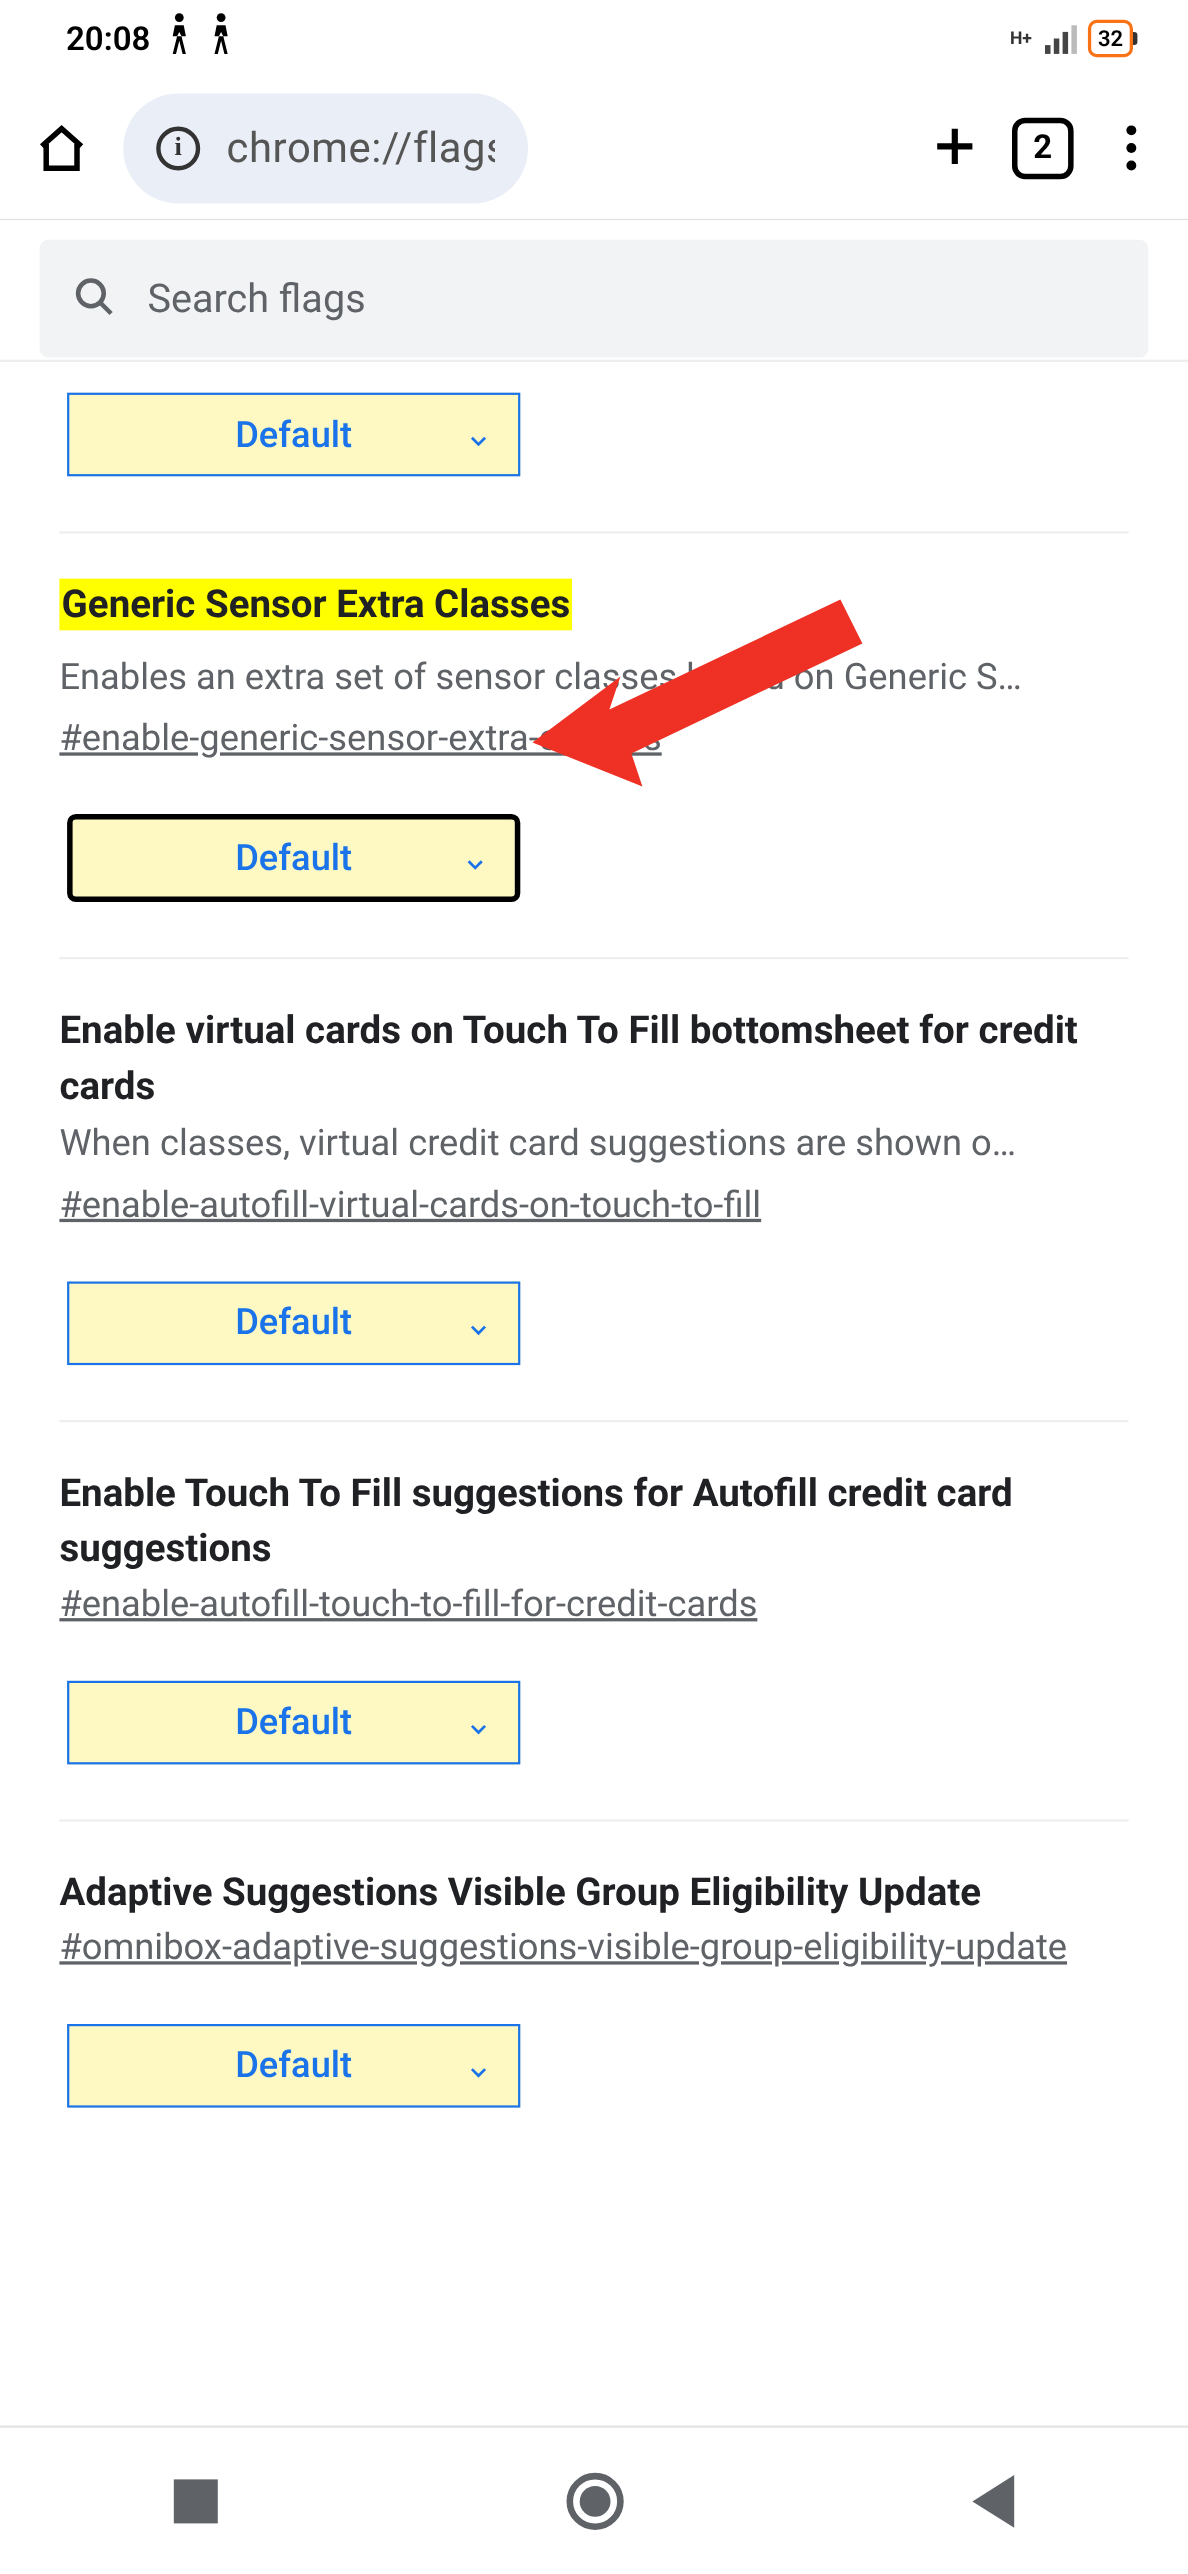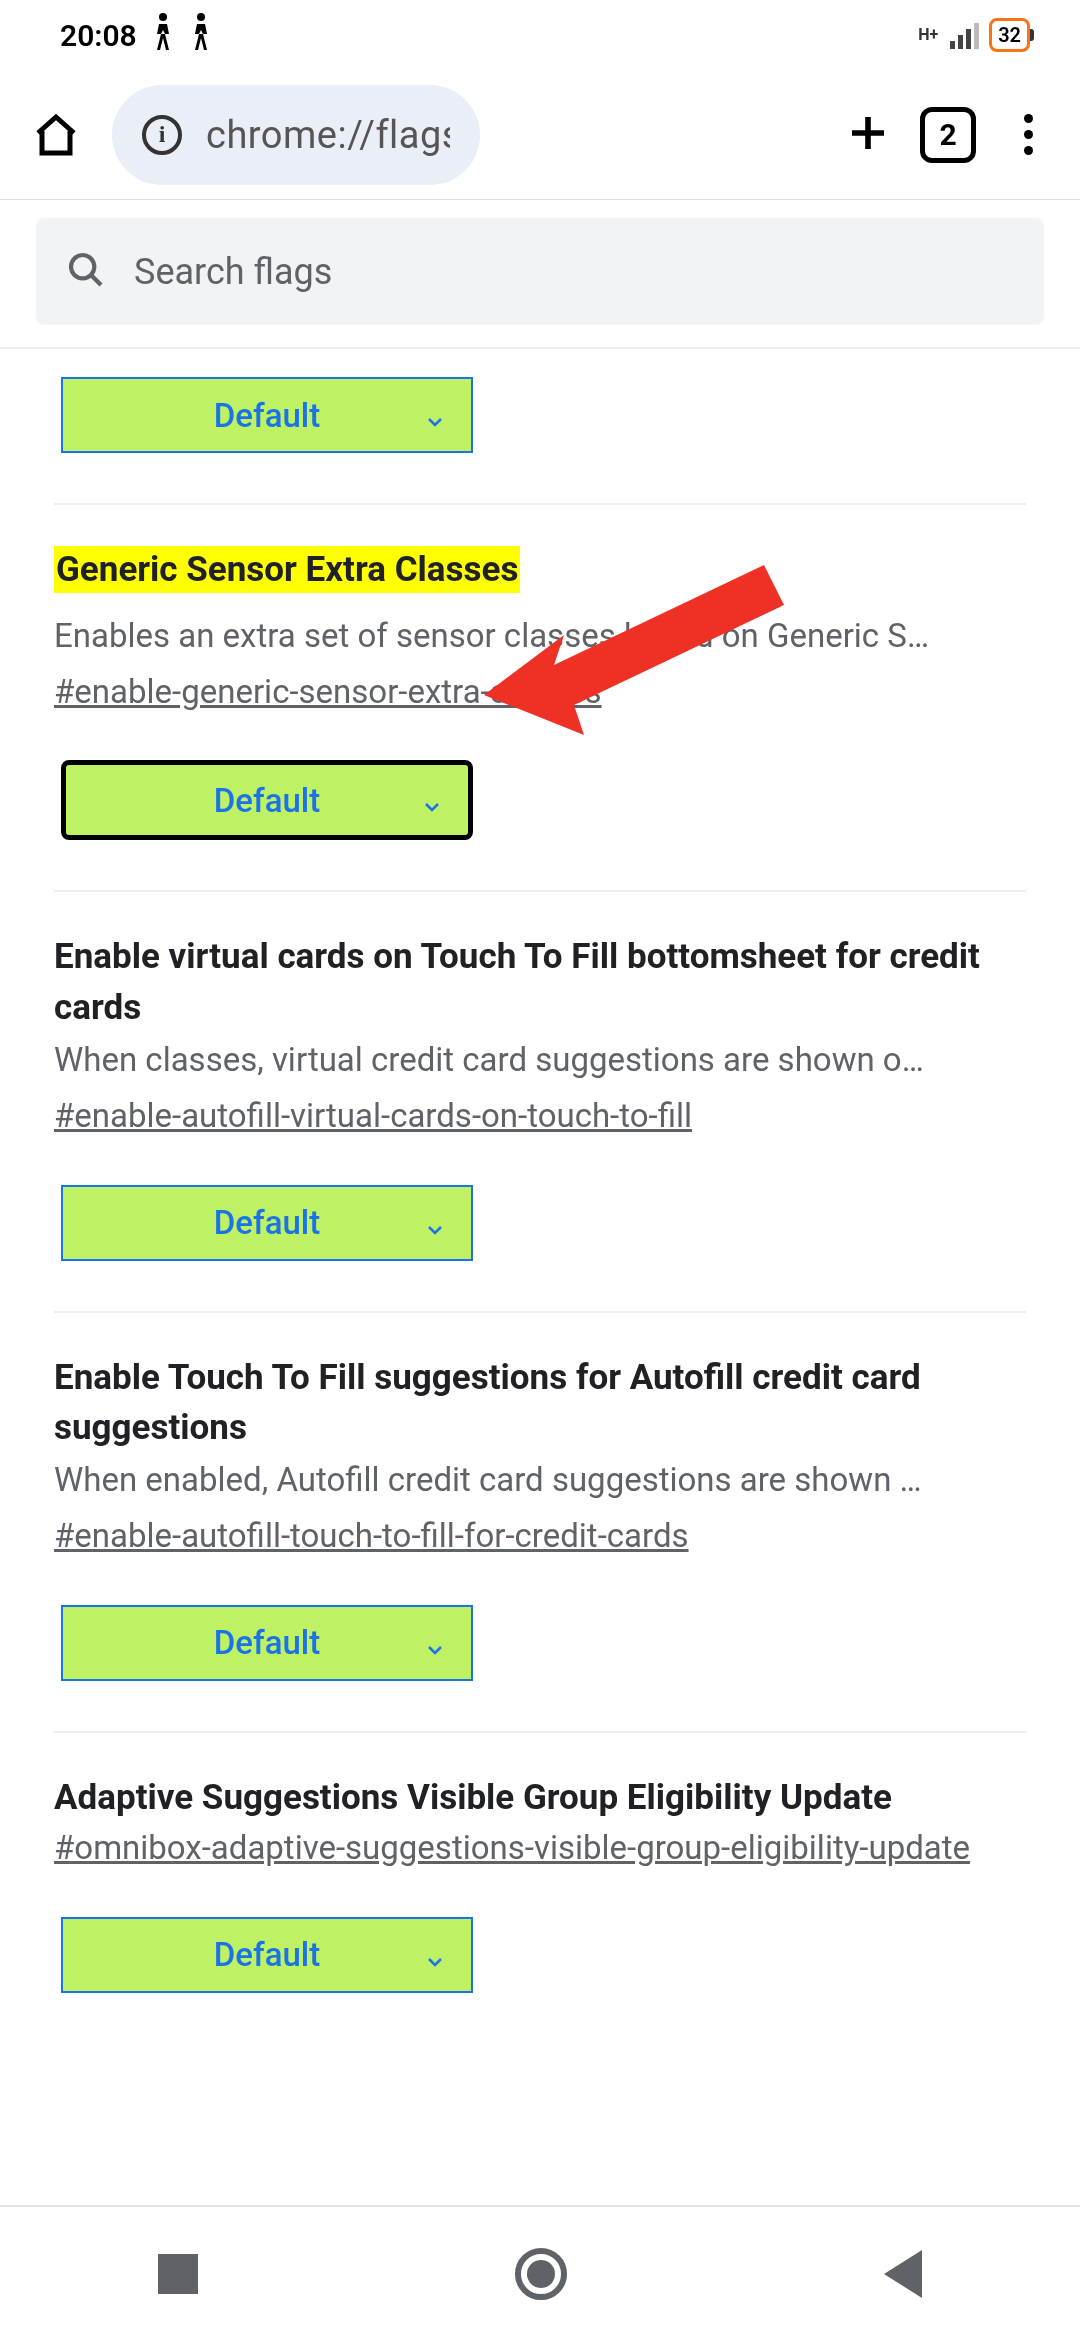--- a/index.html
+++ b/index.html
@@ -16,34 +16,34 @@
   .browser-bar { height: 130px; display: flex; align-items: center; padding: 0 28px; gap: 28px; border-bottom: 1px solid #e0e0e0; }
   .home-icon { width: 56px; height: 56px; display: flex; align-items: center; justify-content: center; }
   .url-bar { flex: 1; max-width: 520px; height: 100px; background: #eaeef6; border-radius: 50px; display: flex; align-items: center; padding: 0 30px; gap: 24px; overflow: hidden; }
   .info-icon { width: 40px; height: 40px; border: 4px solid #333; border-radius: 50%; display: flex; align-items: center; justify-content: center; font-size: 24px; font-weight: 700; color: #333; flex-shrink: 0; font-family: Georgia, serif; }
   .url-text { font-size: 38px; color: #555; white-space: nowrap; overflow: hidden; letter-spacing: 0.5px; }
   .plus-icon { width: 48px; height: 48px; }
   .tab-count { width: 56px; height: 56px; border: 5px solid #000; border-radius: 12px; display: flex; align-items: center; justify-content: center; font-size: 30px; font-weight: 700; }
   .overflow-menu { width: 48px; height: 48px; display: flex; flex-direction: column; align-items: center; justify-content: center; gap: 7px; }
   .overflow-dot { width: 9px; height: 9px; background: #000; border-radius: 50%; }
 
-  .search-row { display: flex; align-items: center; padding: 18px 36px 22px 36px; gap: 26px; border-bottom: 2px solid #eee; }
+  .search-row { display: flex; align-items: center; padding: 18px 36px 2px 36px; gap: 26px; border-bottom: 2px solid #eee; }
   .search-box { flex: 1; height: 107px; background: #f1f3f4; border-radius: 8px; display: flex; align-items: center; padding: 0 30px; gap: 28px; }
   .search-icon { width: 40px; height: 40px; }
   .search-placeholder { font-size: 36px; color: #5f6368; }
   .reset-btn { height: 108px; padding: 0 36px; border: 2px solid #dadce0; border-radius: 8px; display: flex; align-items: center; justify-content: center; font-size: 36px; font-weight: 500; color: #1a73e8; background: #fff; }
 
   .content { padding: 0 54px; }
   .flag-item { border-bottom: 2px solid #eee; padding: 40px 0 50px 0; }
   .flag-item:first-child { padding-top: 28px; padding-bottom: 50px; }
   .flag-title { font-size: 35px; font-weight: 700; color: #202124; line-height: 1.45; }
   .flag-title.highlighted { display: inline; background: #ffff00; padding: 3px 2px; }
   .flag-desc { font-size: 33px; color: #5f6368; line-height: 1.55; margin-bottom: 6px; white-space: nowrap; overflow: hidden; text-overflow: ellipsis; }
   .flag-anchor { font-size: 33px; color: #5f6368; text-decoration: underline; line-height: 1.5; display: inline-block; word-break: break-all; }
-  .dropdown { margin-top: 44px; width: 412px; height: 76px; border: 2px solid #1a73e8; background: #bef264; display: flex; align-items: center; justify-content: center; position: relative; font-size: 33px; color: #1a73e8; font-weight: 500; }
+  .dropdown { margin-top: 44px; width: 412px; height: 76px; border: 2px solid #1a73e8; background: #fef9c3; display: flex; align-items: center; justify-content: center; position: relative; font-size: 33px; color: #1a73e8; font-weight: 500; }
   .dropdown.focused { border: 5px solid #000; border-radius: 8px; height: 80px; }
   .dropdown .chevron { position: absolute; right: 24px; width: 24px; height: 24px; }
   .chevron svg { stroke: #1a73e8; }
 
   .first-dropdown-wrap { margin-left: 7px; }
 
   .arrow-overlay { position: absolute; pointer-events: none; }
 
   .nav-bar { position: absolute; bottom: 0; left: 0; right: 0; height: 135px; border-top: 2px solid #e3e3e3; display: flex; align-items: center; justify-content: space-around; background: #fff; }
   .nav-square { width: 40px; height: 40px; background: #5f6368; }
@@ -166,21 +166,20 @@
       <span class="chevron">
         <svg viewBox="0 0 24 24" fill="none" stroke-width="2.5">
             <path d="M6 9 L12 15 L18 9"></path>
           </svg>
       </span>
     </div>
   </div>
 
   <div class="flag-item">
     <div class="flag-title">Enable Touch To Fill suggestions for Autofill credit card suggestions</div>
-    <div class="flag-desc">When enabled, Autofill credit card suggestions are shown …</div>
     <a class="flag-anchor">#enable-autofill-touch-to-fill-for-credit-cards</a>
     <div class="dropdown" style="margin-left:7px;">
       <span>Default</span>
       <span class="chevron">
         <svg viewBox="0 0 24 24" fill="none" stroke-width="2.5">
             <path d="M6 9 L12 15 L18 9"></path>
           </svg>
       </span>
     </div>
   </div>

